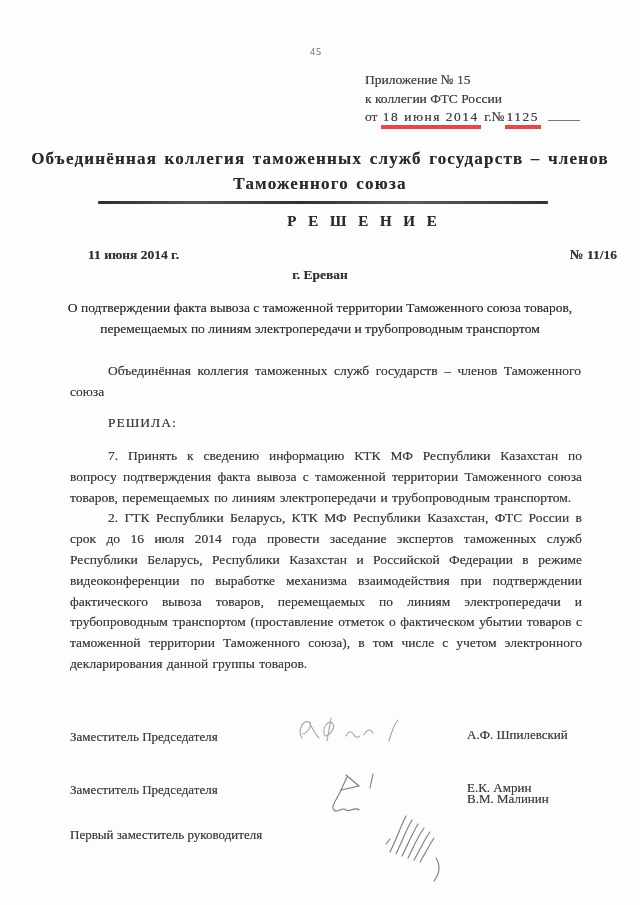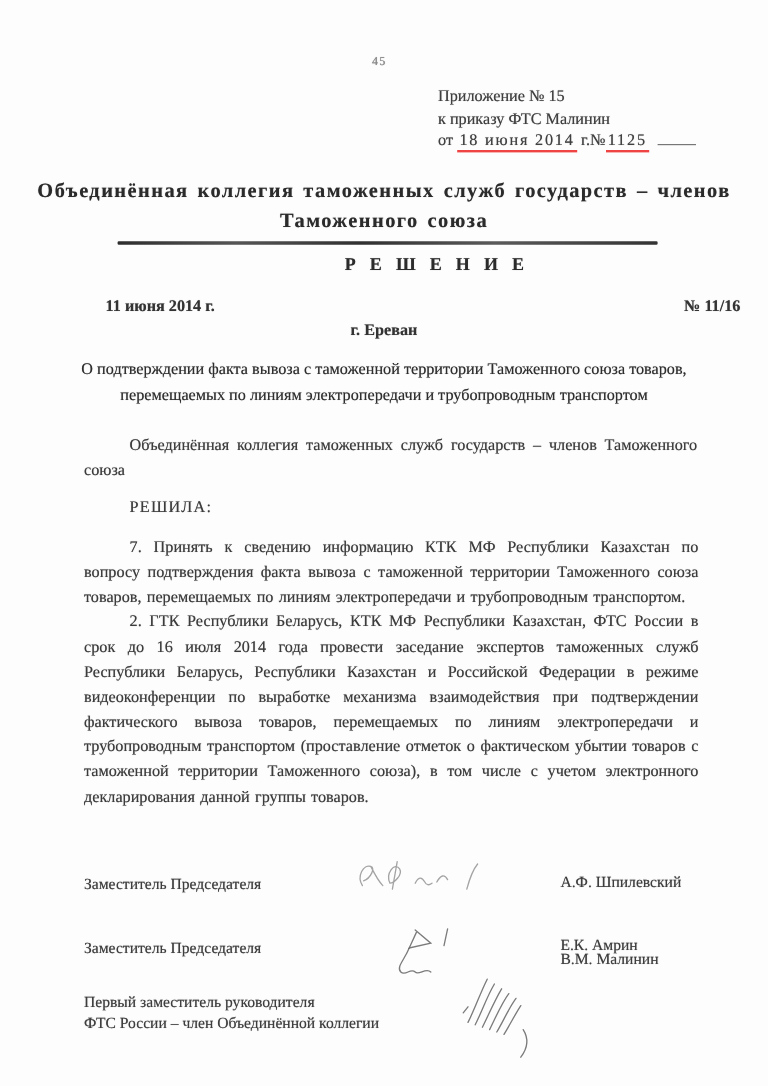--- a/index.html
+++ b/index.html
@@ -17,21 +17,21 @@
   .page-number{
     position:absolute;left:310px;top:46px;
     font-size:10px;color:#8b8b8b;letter-spacing:1px;
   }
 
   .appendix{
     position:absolute;left:365px;top:71px;
     font-size:13.5px;line-height:18.5px;color:#404040;
   }
   .appendix .u{
-    border-bottom:2px solid #ef4444;padding:0 2px 1px 2px;
+    border-bottom:4px solid #ef4444;padding:0 2px 1px 2px;
     letter-spacing:1.5px;
   }
   .u-tail{
     display:inline-block;width:32px;border-bottom:1px solid #777;
     margin-left:7px;vertical-align:baseline;height:12px;
   }
 
   .org-title{
     position:absolute;left:0;top:146px;width:640px;
     text-align:center;font-weight:700;font-size:17px;line-height:25px;
@@ -97,21 +97,21 @@
 </style>
 </head>
 <body>
 
 <div class="page">
 
   <div class="page-number fuzzy">45</div>
 
   <div class="appendix fuzzy">
     <div>Приложение № 15</div>
-    <div>к приказу ФТС Малинин</div>
+    <div>к коллегии ФТС России</div>
     <div>
       <span>от</span>
       <span class="u">18 июня 2014</span>
       <span>г.</span><span>№</span><span class="u">1125</span><span class="u-tail"></span>
     </div>
   </div>
 
   <div class="org-title fuzzy">Объединённая коллегия таможенных служб государств – членов Таможенного союза</div>
 
   <div class="rule"></div>
@@ -149,21 +149,20 @@
     <svg width="62" height="52" viewBox="0 0 62 52" aria-hidden="true">
       <path d="M18,6 L31,17 L13,21 L19,8"></path>
       <path d="M13,21 C9,31 2,37 6,41 C10,45 14,37 18,41 C21,44 27,37 31,41"></path>
       <path d="M45,5 L42,19"></path>
     </svg>
   </div>
   <div class="sig-name fuzzy" style="top:780px;">Е.К. Амрин</div>
 
   <div class="sig-title fuzzy" style="top:826px;">
     <div>Первый заместитель руководителя</div>
-    <div>ФТС России – член Объединённой коллегии</div>
   </div>
   <div class="sig-mark" style="left:382px;top:808px;">
     <svg width="64" height="76" viewBox="0 0 64 76" aria-hidden="true">
       <path d="M4,36 l4,-5"></path>
       <path d="M8,44 C14,32 18,20 24,8"></path>
       <path d="M14,46 C20,34 24,22 30,12"></path>
       <path d="M20,48 C26,36 30,26 36,16"></path>
       <path d="M26,50 C32,38 36,28 42,20"></path>
       <path d="M32,52 C38,42 42,32 48,24"></path>
       <path d="M38,54 C44,44 48,36 52,30"></path>

